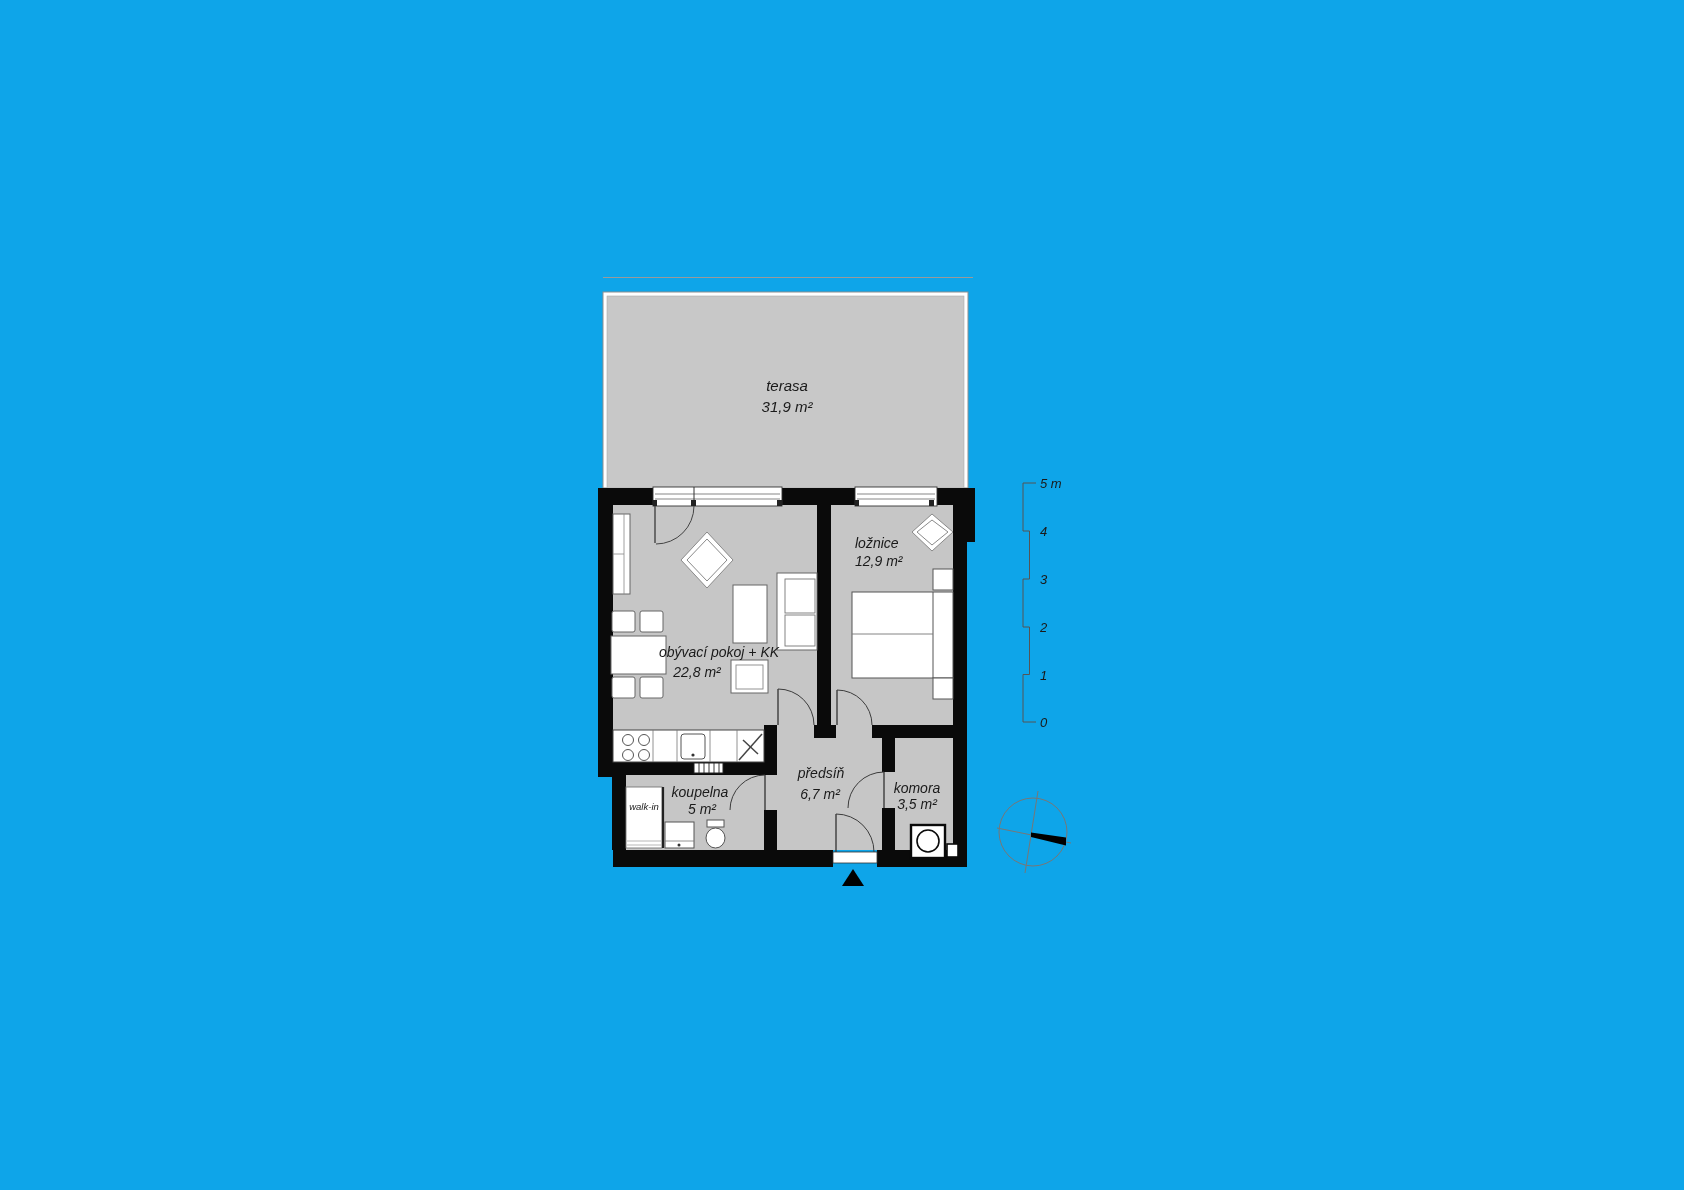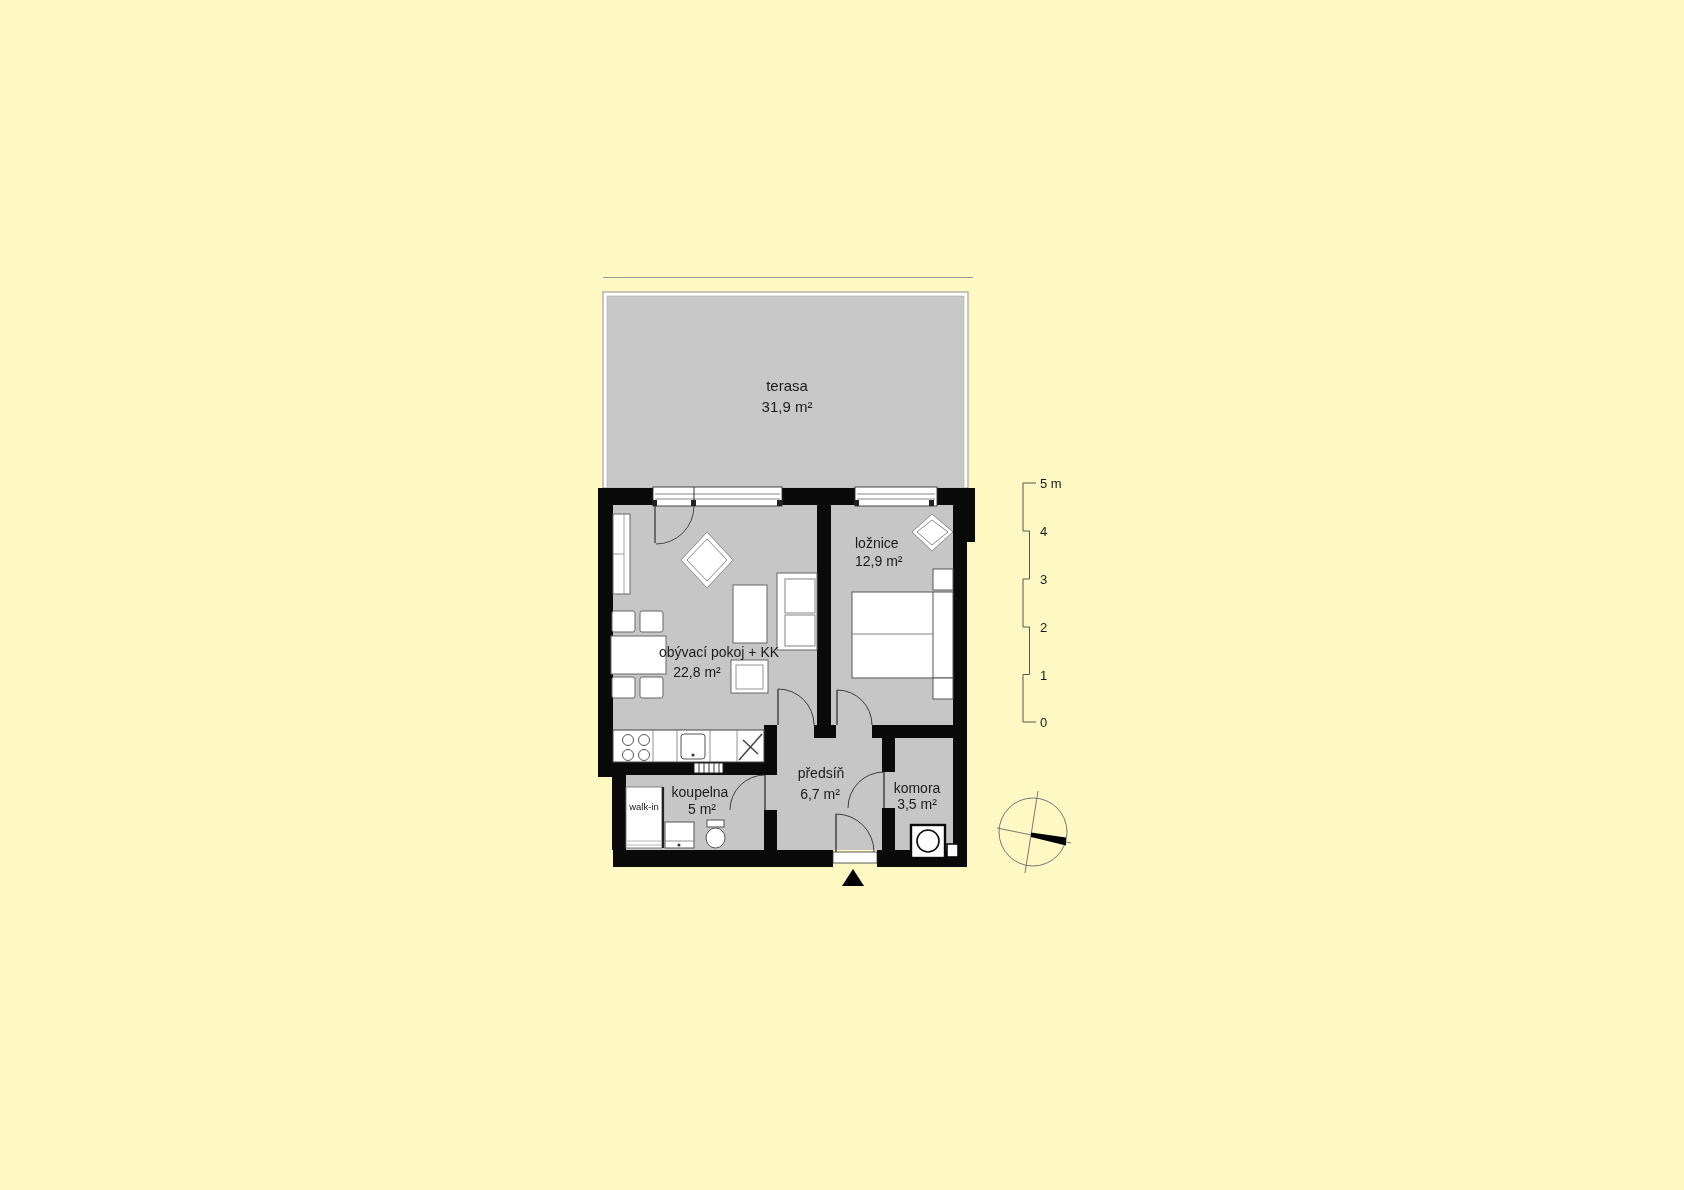--- a/index.html
+++ b/index.html
@@ -1,17 +1,17 @@
 <!DOCTYPE html>
 <html><head>
 <meta charset="utf-8">
 <style>
   html,body{margin:0;padding:0;background:#ffffff;}
-  .stage{position:relative;width:1684px;height:1190px;background:#fef9c3;overflow:hidden;
-         font-family:"Liberation Sans", sans-serif;}
+  .stage{position:relative;width:1684px;height:1190px;background:#0ea5e9;overflow:hidden;
+         font-family:"Liberation Sans", sans-serif;font-style:italic;}
   svg text{font-family:"Liberation Sans", sans-serif;fill:#1a1a1a;}
   .room-name{font-size:14px;}
   .room-area{font-size:14px;}
   .terrace-name,.terrace-area{font-size:15px;}
   .walkin-label{font-size:9.5px;}
   .scale-label{font-size:13px;}
 </style>
 </head>
 <body>
 

